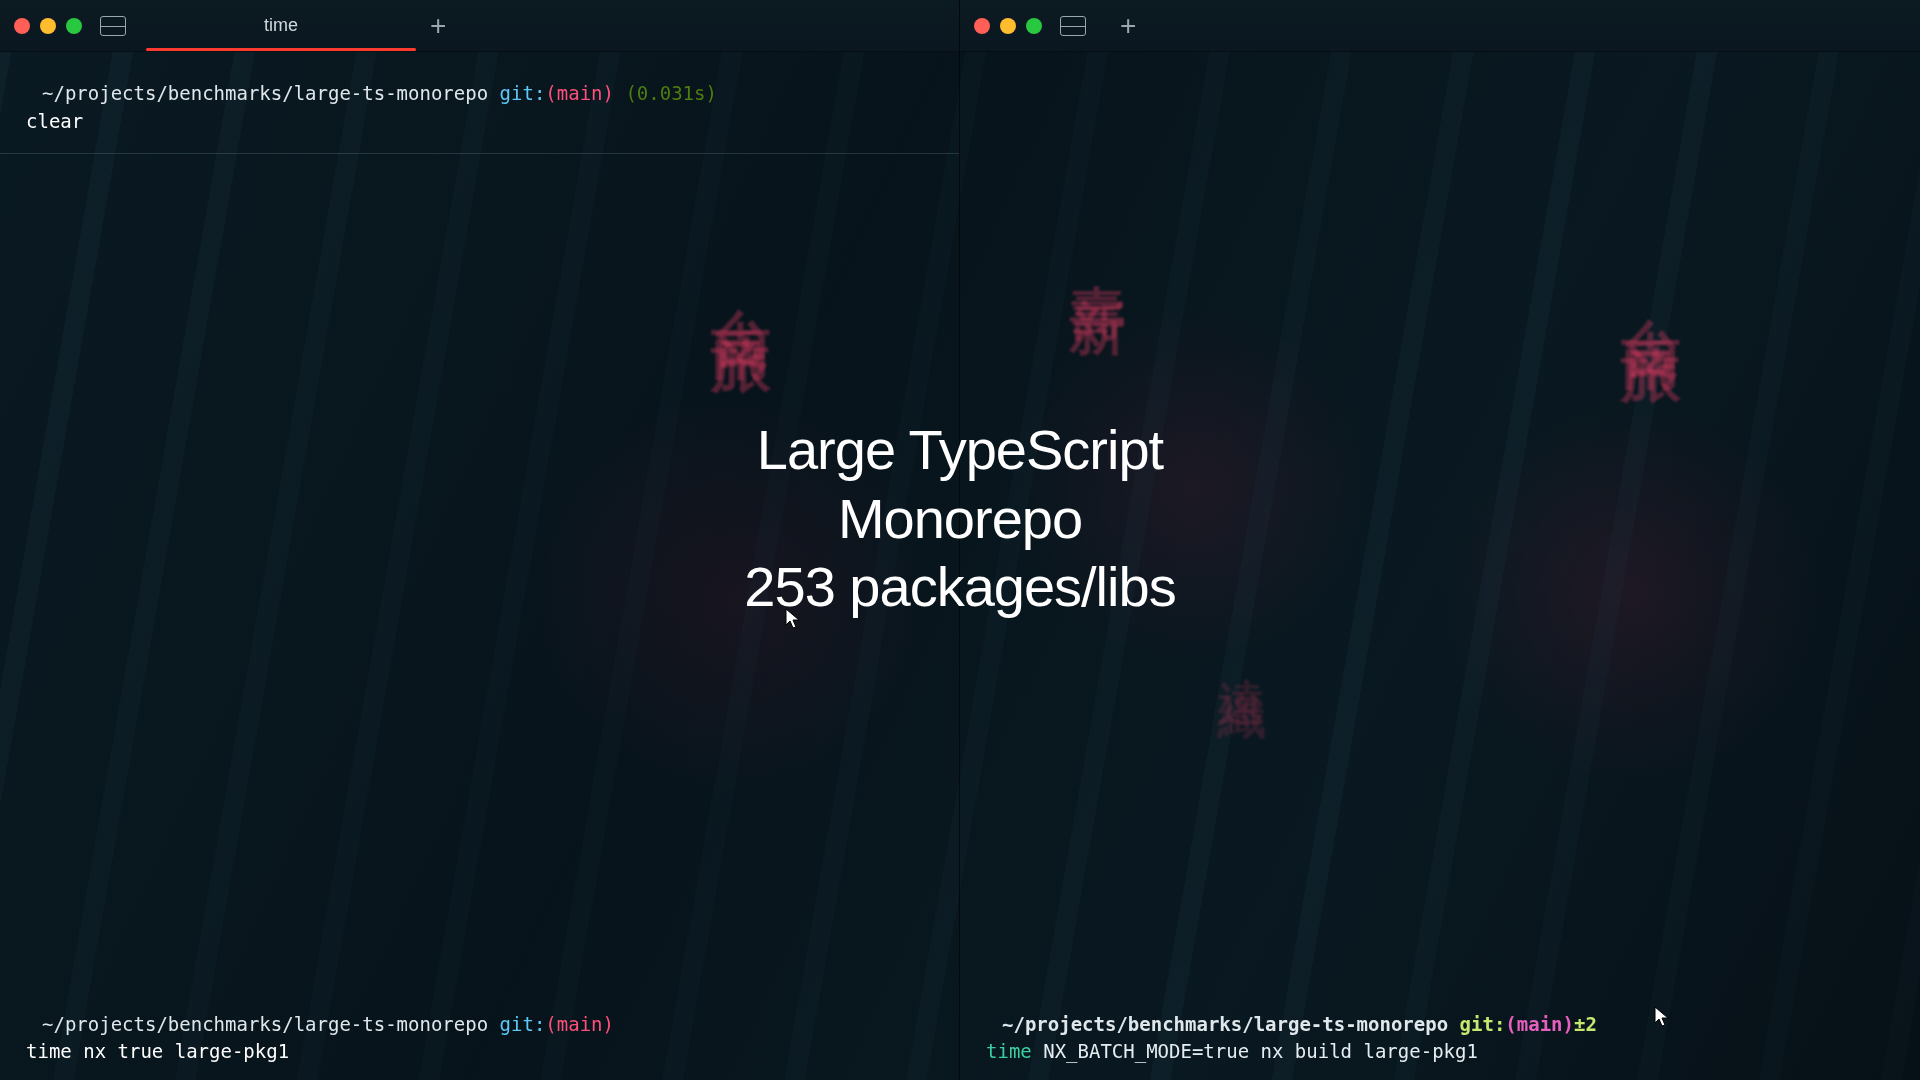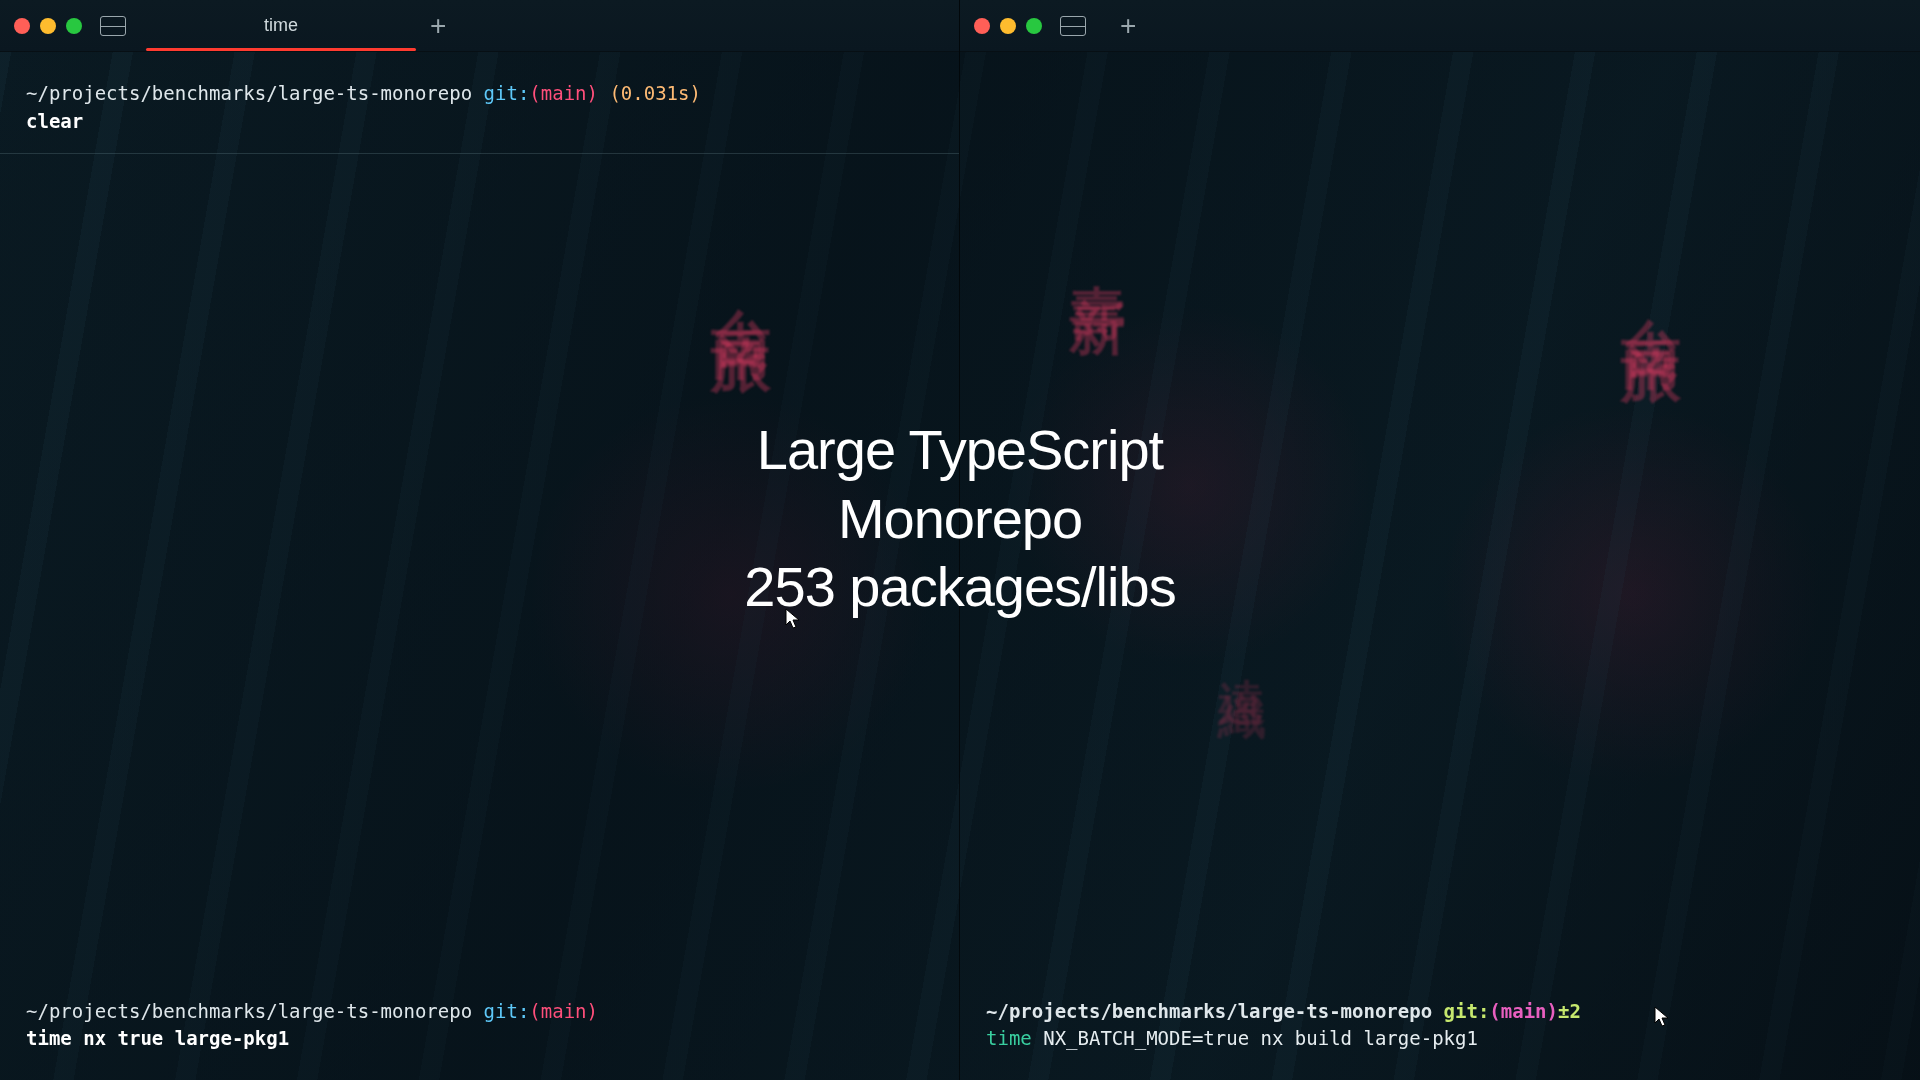--- a/index.html
+++ b/index.html
@@ -105,40 +105,40 @@
     flex: 1;
     position: relative;
     padding: 28px 26px;
     font-family: "SF Mono","Menlo","Consolas",monospace;
     font-size: 19px;
     line-height: 1.45;
     color: #d7e1e6;
   }
 
   .prompt-line { white-space: pre; }
-  .path { color: #dfe7eb; }
+  .path { color: #dfe7eb; margin-left: 16px; }
   .gitlabel { color: #5ec8f8; }
   .branch { color: #ff4f7b; }
-  .timing { color: #fdba74; }
-  .cmd-bold { color: #fff; font-weight: 700; }
+  .timing { color: #4d7c0f; }
+  .cmd-bold { color: #fff; font-weight: 400; }
   .cmd-time { color: #39cfa0; }
   .cmd-rest { color: #e6edf0; }
   .dirty { color: #c6e86e; }
   .git-green { color: #c6e86e; }
   .branch-mag { color: #e85fbf; }
 
   .divider-h {
     border-top: 1px solid rgba(120,150,160,0.25);
     margin: 18px -26px 0 -26px;
   }
 
   .bottom-block {
     position: absolute;
     left: 26px; right: 26px;
-    bottom: 27px;
+    bottom: 14px;
   }
 
   
   .overlay-title {
     position: absolute;
     left: 50%; top: 48%;
     transform: translate(-50%, -50%);
     z-index: 50;
     text-align: center;
     color: #fff;

